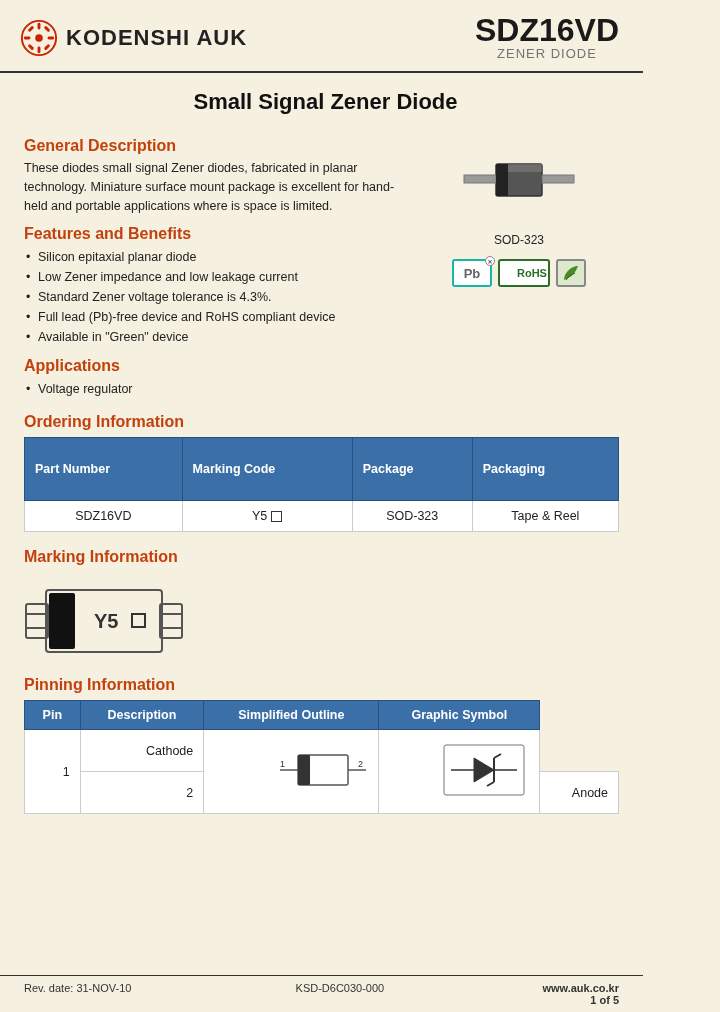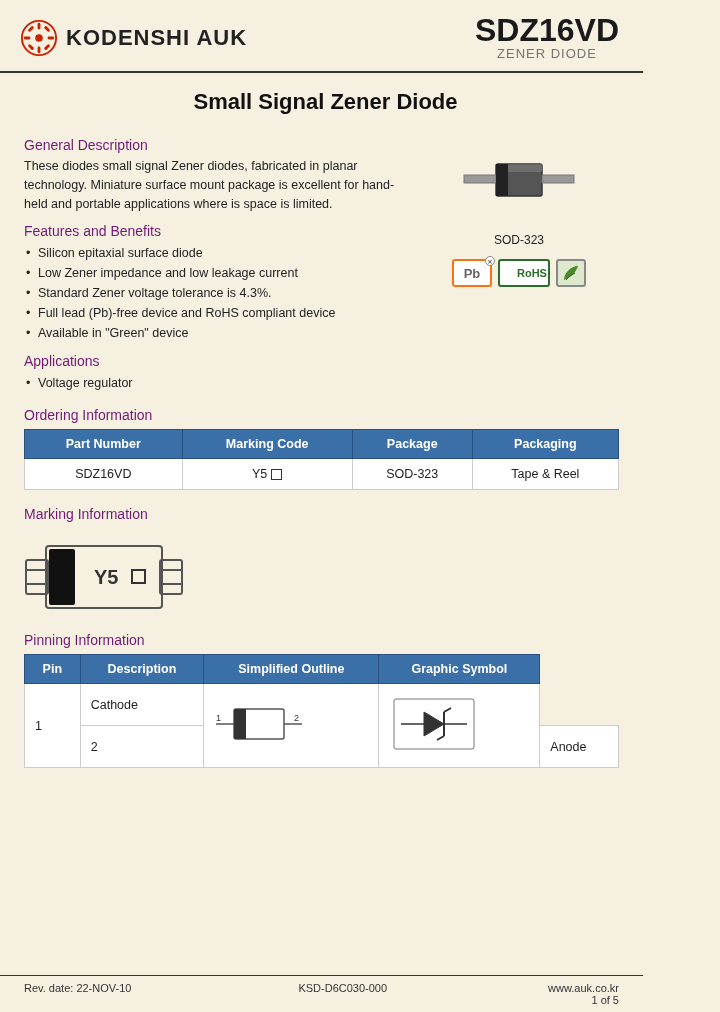--- a/index.html
+++ b/index.html
@@ -78,23 +78,23 @@
       flex: 1;
     }
     .right-col {
       width: 200px;
       display: flex;
       flex-direction: column;
       align-items: center;
       padding-top: 10px;
     }
     .section-title {
-      font-size: 14px;
-      font-weight: normal;
-      color: #701a75;
+      font-size: 16px;
+      font-weight: bold;
+      color: #c2410c;
       margin-bottom: 4px;
       margin-top: 10px;
     }
     .section-body {
       font-size: 12.5px;
       line-height: 1.5;
       color: #222;
     }
     .bullet-list {
       list-style: none;
@@ -127,21 +127,21 @@
     }
     .badges {
       display: flex;
       gap: 6px;
       margin-top: 12px;
       align-items: center;
     }
     .badge-pb {
       width: 40px;
       height: 28px;
-      border: 2px solid #f97316;
+      border: 2px solid #14b8a6;
       border-radius: 3px;
       display: flex;
       align-items: center;
       justify-content: center;
       font-size: 11px;
       font-weight: bold;
       color: #555;
       background: #fff;
       position: relative;
     }
@@ -197,22 +197,22 @@
       width: 100%;
       border-collapse: collapse;
       margin-top: 6px;
       font-size: 12.5px;
     }
     table.data-table thead tr {
       background: #3b6fa8;
       color: #fff;
     }
     table.data-table thead th {
-      padding: 7px 10px;
-      text-align: center;
+      padding: 24px 10px;
+      text-align: left;
       font-weight: bold;
       font-size: 12.5px;
       border: 1px solid #2a5080;
     }
     table.data-table tbody tr {
       background: #fff;
     }
     table.data-table tbody td {
       padding: 8px 10px;
       text-align: center;
@@ -288,21 +288,21 @@
     }
     table.pin-table thead th {
       padding: 7px 10px;
       text-align: center;
       font-weight: bold;
       font-size: 12.5px;
       border: 1px solid #2a5080;
     }
     table.pin-table tbody td {
       padding: 10px;
-      text-align: left;
+      text-align: right;
       border: 1px solid #ccc;
       background: #fff;
       vertical-align: middle;
     }
     table.pin-table tbody td.outline-cell {
       background: #fff;
     }
     table.pin-table tbody td.symbol-cell {
       background: #fff;
     }
@@ -319,20 +319,21 @@
       justify-content: space-between;
       font-size: 11px;
       color: #333;
     }
     .footer-center {
       text-align: center;
       margin-left: 6px;
     }
     .footer-right {
       text-align: right;
+      font-weight: bold;
     }
   </style>
 </head>
 <body>
 
 <div class="page">
 
   <div class="header">
     <div class="logo-area">
 
@@ -366,21 +367,21 @@
 
   <div class="content">
     <div class="two-col">
 
       <div class="left-col">
         <div class="section-title">General Description</div>
         <div class="section-body">These diodes small signal Zener diodes, fabricated in planar technology. Miniature surface mount package is excellent for hand-held and portable applications where is space is limited.</div>
 
         <div class="section-title">Features and Benefits</div>
         <ul class="bullet-list">
-          <li>Silicon epitaxial surface diode</li>
+          <li>Silicon epitaxial planar diode</li>
           <li>Low Zener impedance and low leakage current</li>
           <li>Standard Zener voltage tolerance is 4.3%.</li>
           <li>Full lead (Pb)-free device and RoHS compliant device</li>
           <li>Available in "Green" device</li>
         </ul>
 
         <div class="section-title">Applications</div>
         <ul class="bullet-list">
           <li>Voltage regulator</li>
         </ul>
@@ -534,21 +535,21 @@
             <td style="">2</td>
             <td>Anode</td>
           </tr>
         </tbody>
       </table>
     </div>
 
   </div>
 
   <div class="footer">
-    <div>Rev. date: 22-NOV-10</div>
+    <div>Rev. date: 31-NOV-10</div>
     <div class="footer-center">KSD-D6C030-000</div>
     <div class="footer-right">
       <div>www.auk.co.kr</div>
       <div>1 of 5</div>
     </div>
   </div>
 
 </div>
 
 </body></html>

